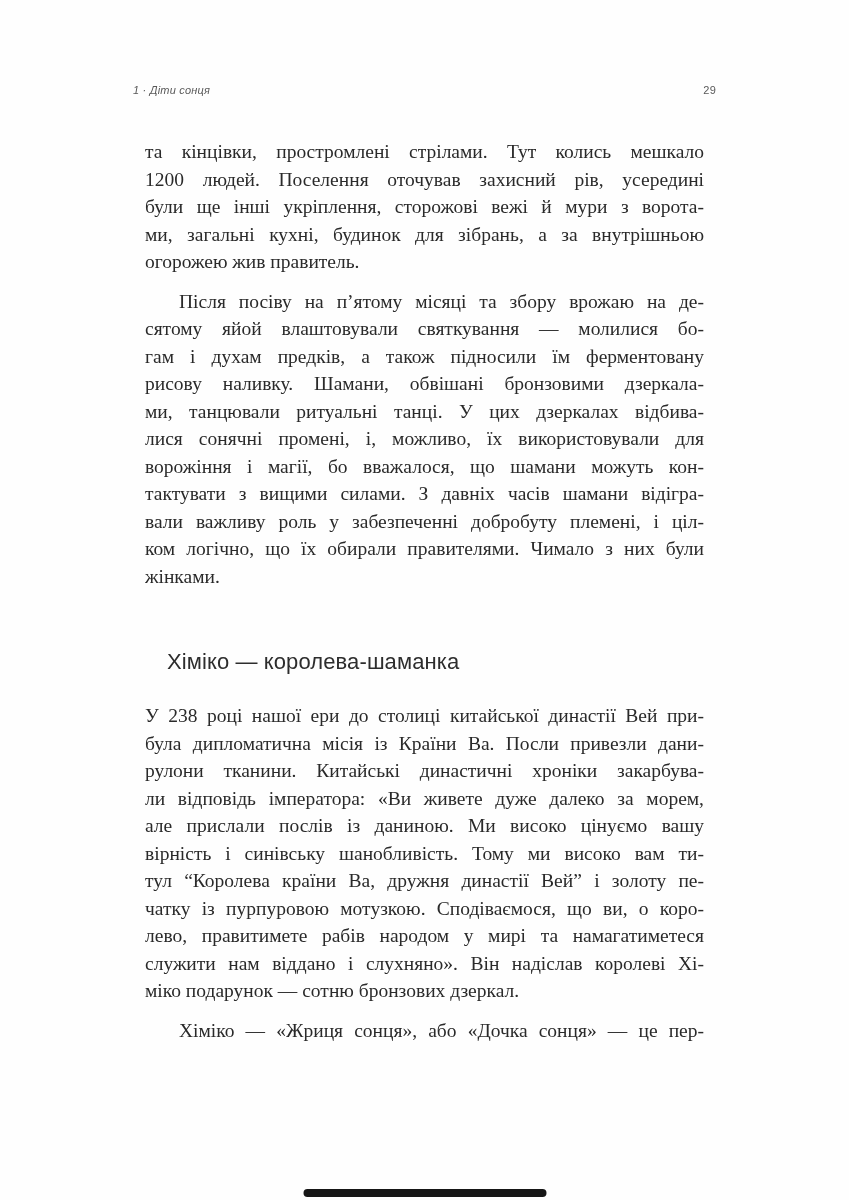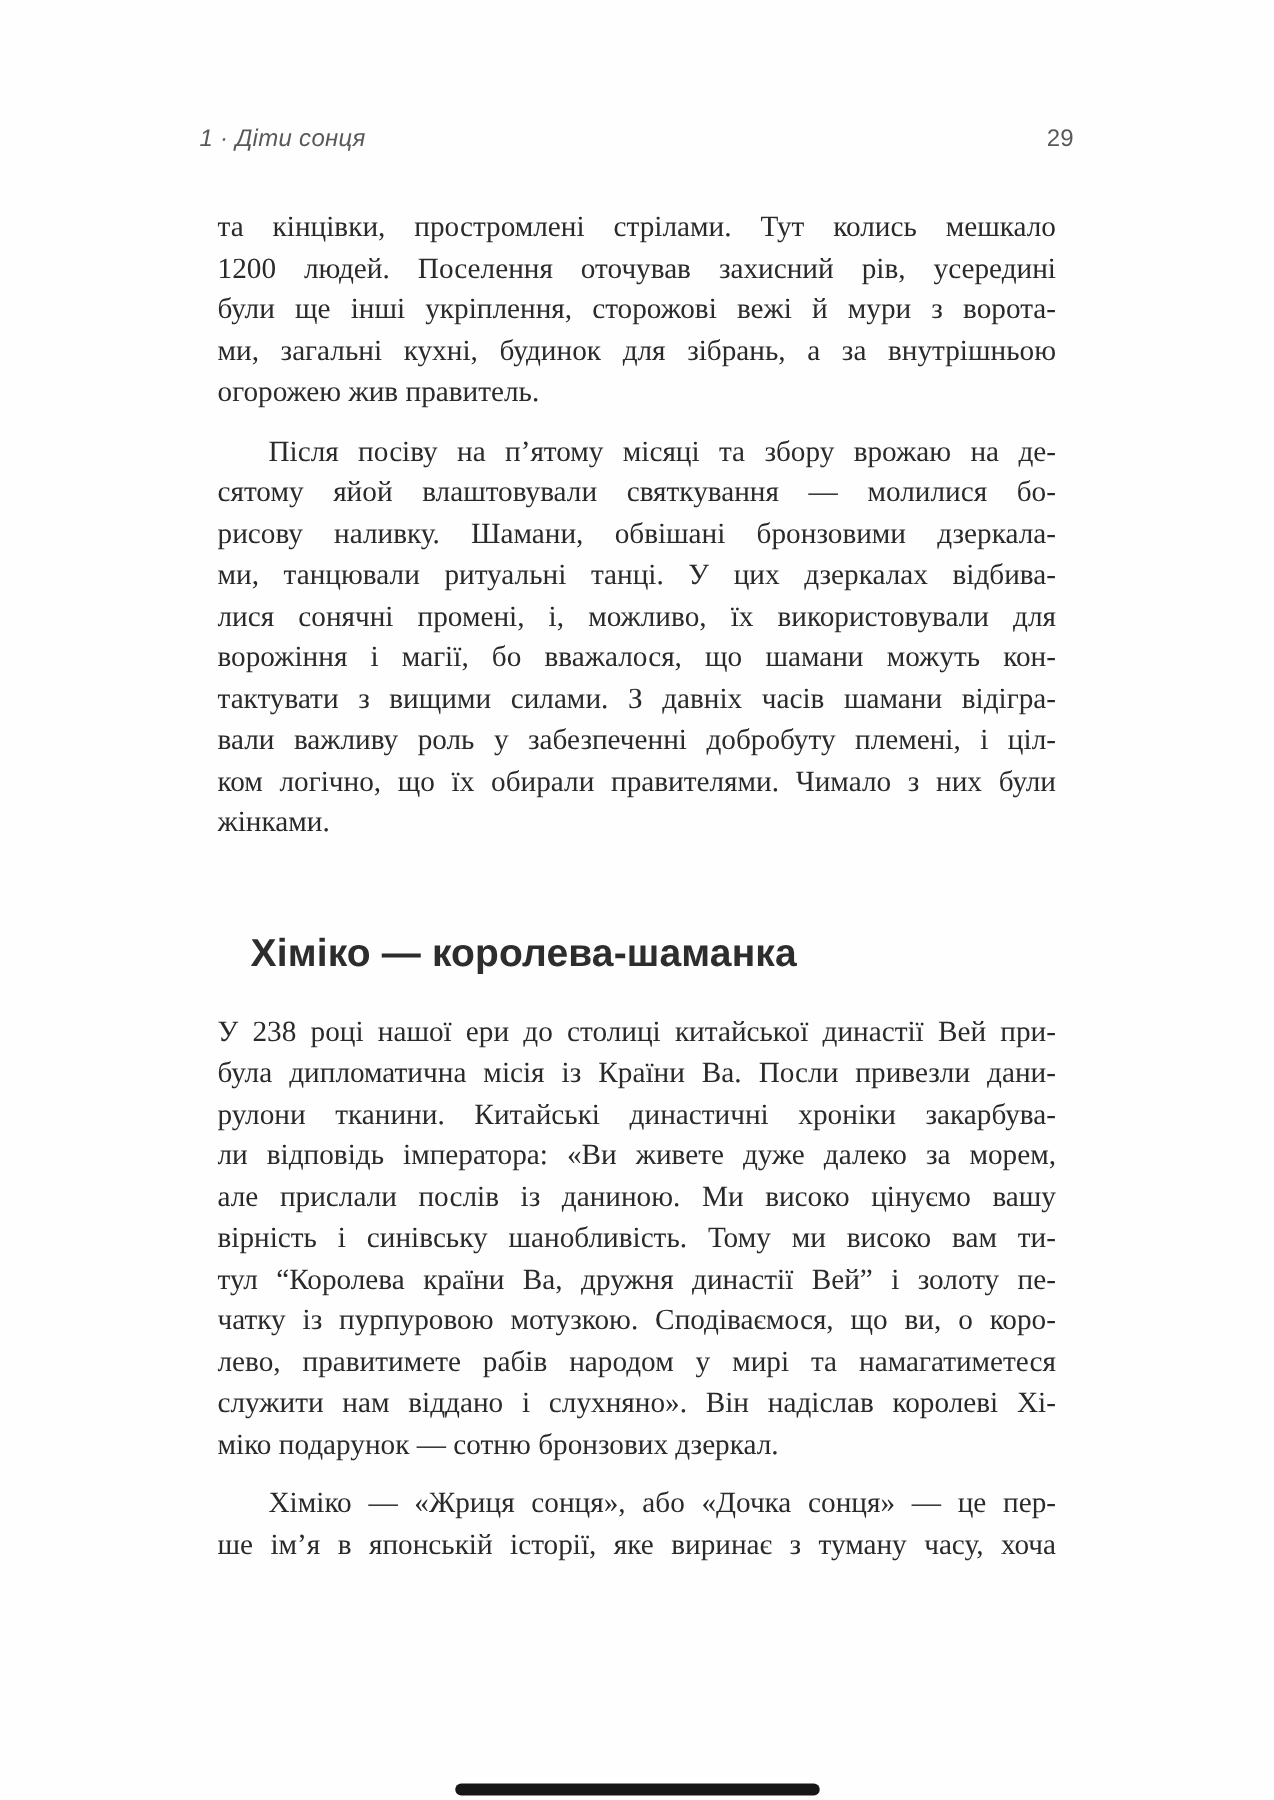--- a/index.html
+++ b/index.html
@@ -16,42 +16,42 @@
     width:849px;height:1200px;
     margin:0 auto;
     background:var(--bg);
     overflow:hidden;
     font-family:"Liberation Serif","DejaVu Serif",serif;
   }
   .running-header{
     position:absolute;top:84px;left:133px;width:583px;
     display:flex;justify-content:space-between;align-items:baseline;
     font-family:"Liberation Sans","DejaVu Sans",sans-serif;
-    font-size:16px;color:var(--header-text);
+    font-size:11px;color:var(--header-text);
     letter-spacing:.2px;
   }
   .chapter-label{font-style:italic;}
   .page-number{font-style:normal;}
   .textblock{
     position:absolute;top:126px;left:133px;width:583px;
     font-size:19.5px;line-height:27.5px;color:var(--body-text);
   }
   .para{margin:12px;}
   .line{
     text-align:justify;
     text-align-last:justify;
     height:27.5px;
     overflow:hidden;
   }
   .line.last{text-align-last:left;}
   .para.indent .line:first-child{padding-left:34px;}
   .section-heading{
     font-family:"Liberation Sans","DejaVu Sans",sans-serif;
-    font-size:26px;line-height:28px;
-    font-weight:700;
+    font-size:22px;line-height:28px;
+    font-weight:400;
     color:var(--heading-text);
     margin:58px 0 26px 34px;
     letter-spacing:.1px;
   }
   .home-indicator{
     position:absolute;
     left:50%;bottom:3px;transform:translateX(-50%);
     width:243px;height:8px;border-radius:4px;
     background:var(--indicator);
   }
@@ -70,20 +70,21 @@
       <div class="para">
         <div class="line">та кінцівки, простромлені стрілами. Тут колись мешкало</div>
         <div class="line">1200 людей. Поселення оточував захисний рів, усередині</div>
         <div class="line">були ще інші укріплення, сторожові вежі й мури з ворота-</div>
         <div class="line">ми, загальні кухні, будинок для зібрань, а за внутрішньою</div>
         <div class="line last">огорожею жив правитель.</div>
       </div>
       <div class="para indent">
         <div class="line">Після посіву на п’ятому місяці та збору врожаю на де-</div>
         <div class="line">сятому яйой влаштовували святкування — молилися бо-</div>
+        <div class="line">гам і духам предків, а також підносили їм ферментовану</div>
         <div class="line">рисову наливку. Шамани, обвішані бронзовими дзеркала-</div>
         <div class="line">ми, танцювали ритуальні танці. У цих дзеркалах відбива-</div>
         <div class="line">лися сонячні промені, і, можливо, їх використовували для</div>
         <div class="line">ворожіння і магії, бо вважалося, що шамани можуть кон-</div>
         <div class="line">тактувати з вищими силами. З давніх часів шамани відігра-</div>
         <div class="line">вали важливу роль у забезпеченні добробуту племені, і ціл-</div>
         <div class="line">ком логічно, що їх обирали правителями. Чимало з них були</div>
         <div class="line last">жінками.</div>
       </div>
       <div class="section-heading">Хіміко — королева-шаманка</div>
@@ -95,19 +96,18 @@
         <div class="line">але прислали послів із даниною. Ми високо цінуємо вашу</div>
         <div class="line">вірність і синівську шанобливість. Тому ми високо вам ти-</div>
         <div class="line">тул “Королева країни Ва, дружня династії Вей” і золоту пе-</div>
         <div class="line">чатку із пурпуровою мотузкою. Сподіваємося, що ви, о коро-</div>
         <div class="line">лево, правитимете рабів народом у мирі та намагатиметеся</div>
         <div class="line">служити нам віддано і слухняно». Він надіслав королеві Хі-</div>
         <div class="line last">міко подарунок — сотню бронзових дзеркал.</div>
       </div>
       <div class="para indent">
         <div class="line">Хіміко — «Жриця сонця», або «Дочка сонця» — це пер-</div>
-        <div class="line">ше ім’я в японській історії, яке виринає з туману часу, хоча</div>
       </div>
     </div>
 
   <div class="home-indicator" id="home-indicator" style="display: block;"></div>
 
 </div>
 
 </body></html>

